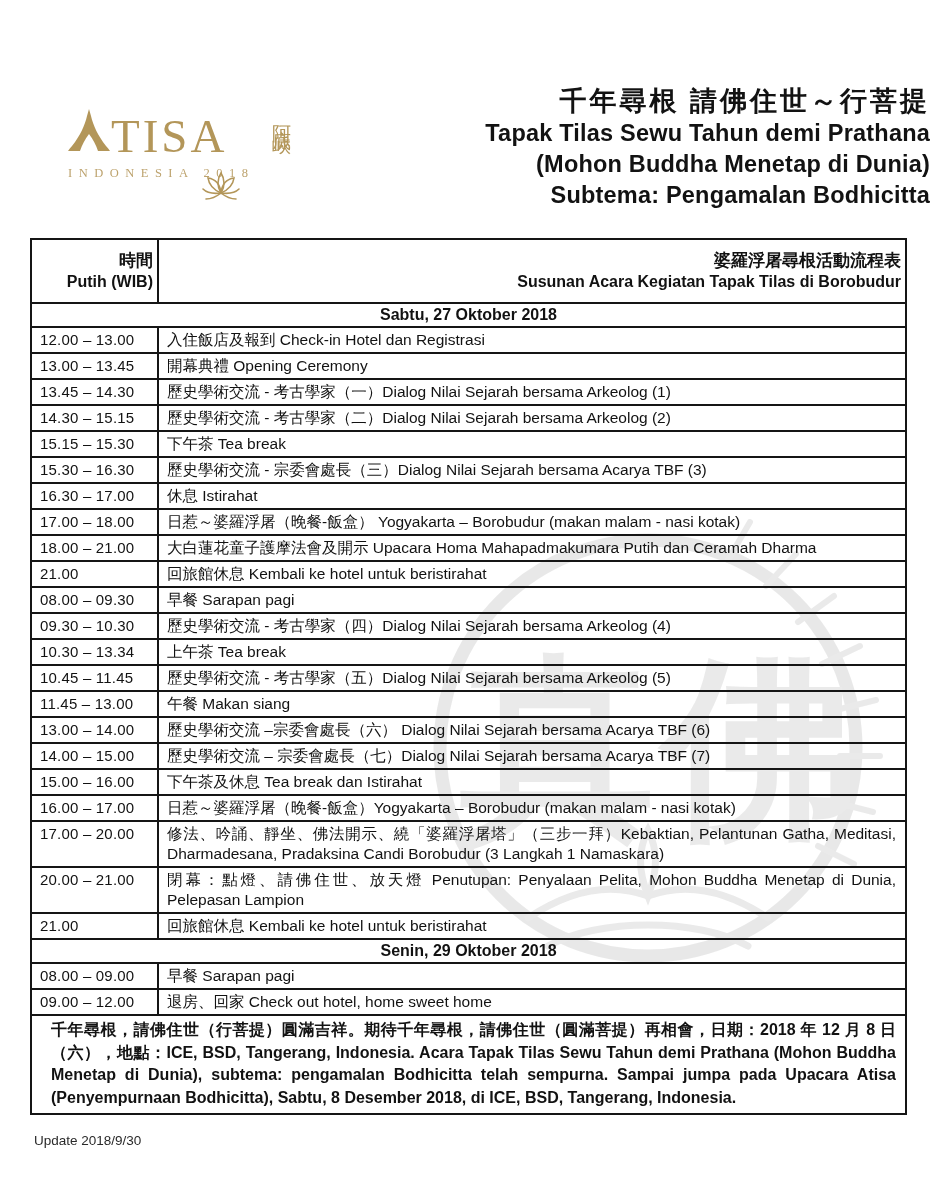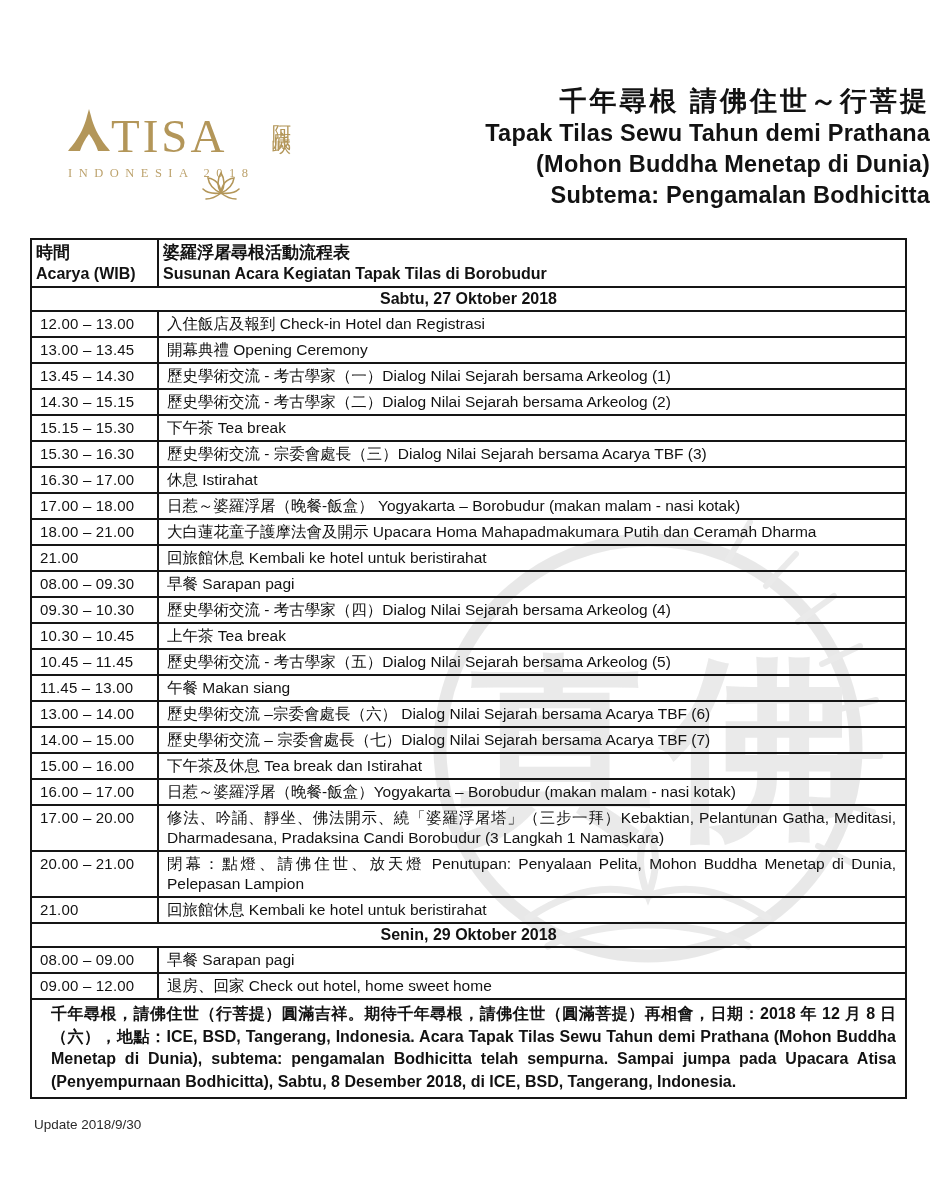--- a/index.html
+++ b/index.html
@@ -52,21 +52,21 @@
   table.schedule {
     position:relative; z-index:1;
     margin-left:30px; width:877px;
     border-collapse:collapse;
     background:transparent;
   }
   .schedule td { border:2px solid #151515; vertical-align:top; background:transparent; }
 
   .col-time { width:127px; }
 
-  .head-cell { text-align:left; padding:2px 4px; }
+  .head-cell { text-align:right; padding:10px 4px; }
   .head-cjk  { font-weight:bold; font-size:17px; line-height:22px; }
   .head-lat  { font-weight:bold; font-size:16px; line-height:20px; }
 
   .day-cell {
     text-align:center; font-weight:bold; font-size:16px;
     padding:1px 4px; line-height:20px;
   }
   .time-cell {
     font-size:15px; line-height:19px; padding:2px 4px 2px 8px;
     white-space:nowrap; letter-spacing:0.2px;
@@ -154,21 +154,21 @@
 
 <table class="schedule">
   <colgroup>
       <col class="col-time">
       <col>
     </colgroup>
   <tbody>
     <tr>
       <td class="head-cell">
         <div class="head-cjk">時間</div>
-        <div class="head-lat">Acarya (WIB)</div>
+        <div class="head-lat">Putih (WIB)</div>
       </td>
       <td class="head-cell">
         <div class="head-cjk">婆羅浮屠尋根活動流程表</div>
         <div class="head-lat">Susunan Acara Kegiatan Tapak Tilas di Borobudur</div>
       </td>
     </tr>
   </tbody>
 
   <tbody id="schedule-body">
       <tr>
@@ -216,21 +216,21 @@
       </tr>
       <tr>
         <td class="time-cell">08.00 – 09.30</td>
         <td class="activity-cell">早餐 Sarapan pagi</td>
       </tr>
       <tr>
         <td class="time-cell">09.30 – 10.30</td>
         <td class="activity-cell">歷史學術交流 - 考古學家（四）Dialog Nilai Sejarah bersama Arkeolog (4)</td>
       </tr>
       <tr>
-        <td class="time-cell">10.30 – 10.45</td>
+        <td class="time-cell">10.30 – 13.34</td>
         <td class="activity-cell">上午茶 Tea break</td>
       </tr>
       <tr>
         <td class="time-cell">10.45 – 11.45</td>
         <td class="activity-cell">歷史學術交流 - 考古學家（五）Dialog Nilai Sejarah bersama Arkeolog (5)</td>
       </tr>
       <tr>
         <td class="time-cell">11.45 – 13.00</td>
         <td class="activity-cell">午餐 Makan siang</td>
       </tr>

